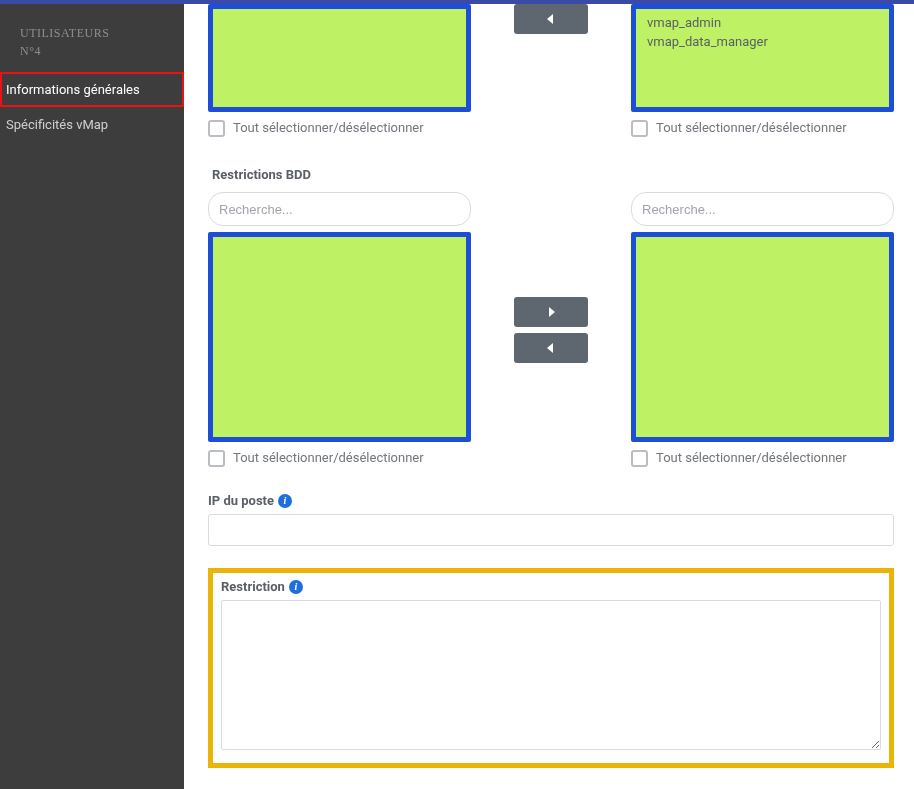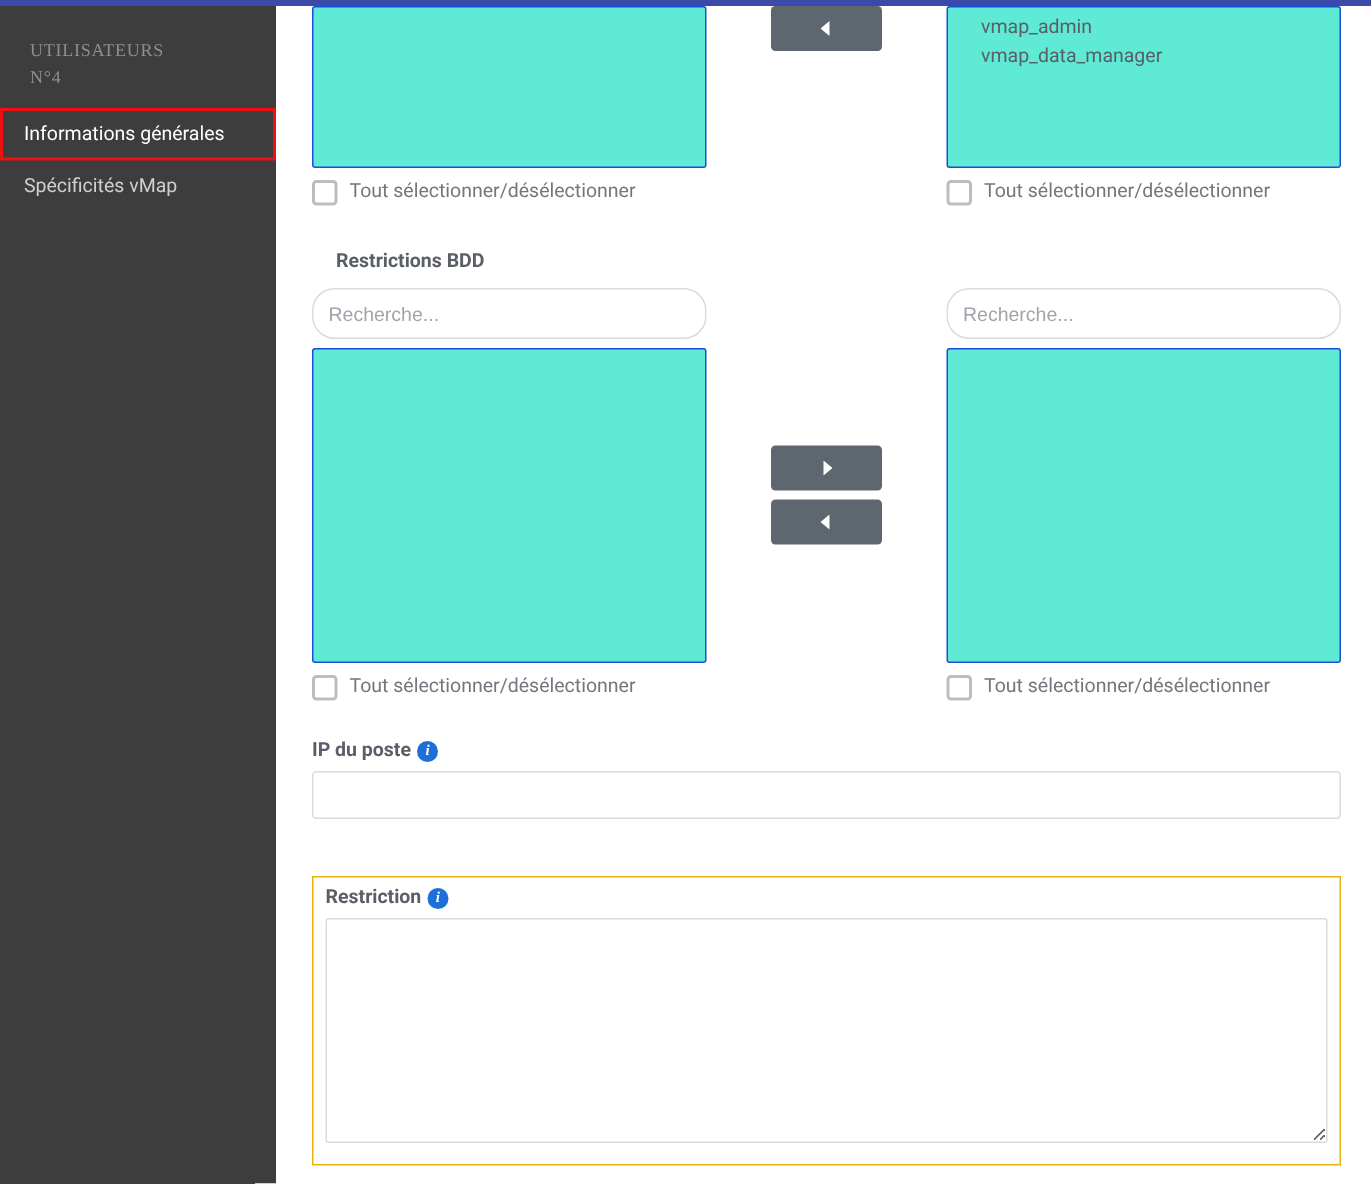--- a/index.html
+++ b/index.html
@@ -30,21 +30,21 @@
   .sidebar-header {
     font-size: 12px;
     color: #8e8e8e;
     padding: 0 10px 12px 20px;
     line-height: 1.5;
     letter-spacing: 0.5px;
     font-family: Liberation Serif, serif;
   }
   .sidebar-item {
     display: block;
-    padding: 8px 14px;
+    padding: 8px 4px;
     font-size: 13px;
     color: #d0d0d0;
     cursor: pointer;
   }
   .sidebar-item.active {
     color: #fff;
     border: 2px solid #e11;
   }
   .sidebar-item:not(.active) {
     border: 2px solid transparent;
@@ -72,26 +72,26 @@
     height: 34px;
     border: 1px solid #d8dbe0;
     border-radius: 15px;
     padding: 0 10px;
     font-size: 13px;
     color: #555;
     margin-bottom: 6px;
   }
   .dl-search::placeholder { color: #a0a4ab; }
   .dl-box {
-    border: 1px solid #1d4ed8;
+    border: 5px solid #1d4ed8;
     border-radius: 2px;
     height: 210px;
     overflow-y: auto;
-    background: #5eead4;
-    padding: 4px 12px;
+    background: #bef264;
+    padding: 4px 1px;
   }
   .dl-box.short { height: 108px; }
   .dl-item {
     padding: 2px 10px;
     font-size: 13px;
     color: #5a5e66;
     cursor: pointer;
   }
   .dl-mid {
     width: 160px;
@@ -130,21 +130,21 @@
     border: 2px solid #babdc2;
     border-radius: 3px;
     background: #fff;
     cursor: pointer;
   }
 
   .section-label {
     font-size: 13px;
     font-weight: 700;
     color: #5a5e66;
-    margin: 30px 0 10px 16px;
+    margin: 30px 0 10px 4px;
   }
 
   .field-label {
     font-size: 13px;
     font-weight: 700;
     color: #5a5e66;
     margin: 26px 0 6px 0;
     display: flex;
     align-items: center;
     gap: 4px;
@@ -165,23 +165,23 @@
   }
   .text-input {
     width: 100%;
     height: 32px;
     border: 1px solid #d8dbe0;
     border-radius: 3px;
     padding: 0 10px;
     font-size: 13px;
   }
   .restriction-block {
-    border: 1px solid #eab308;
+    border: 5px solid #eab308;
     padding: 6px 8px 10px 8px;
-    margin-top: 38px;
+    margin-top: 22px;
   }
   .restriction-block .field-label { margin-top: 0; }
   textarea.big {
     width: 100%;
     height: 150px;
     border: 1px solid #d8dbe0;
     border-radius: 2px;
     padding: 8px;
     font-size: 13px;
     resize: both;

